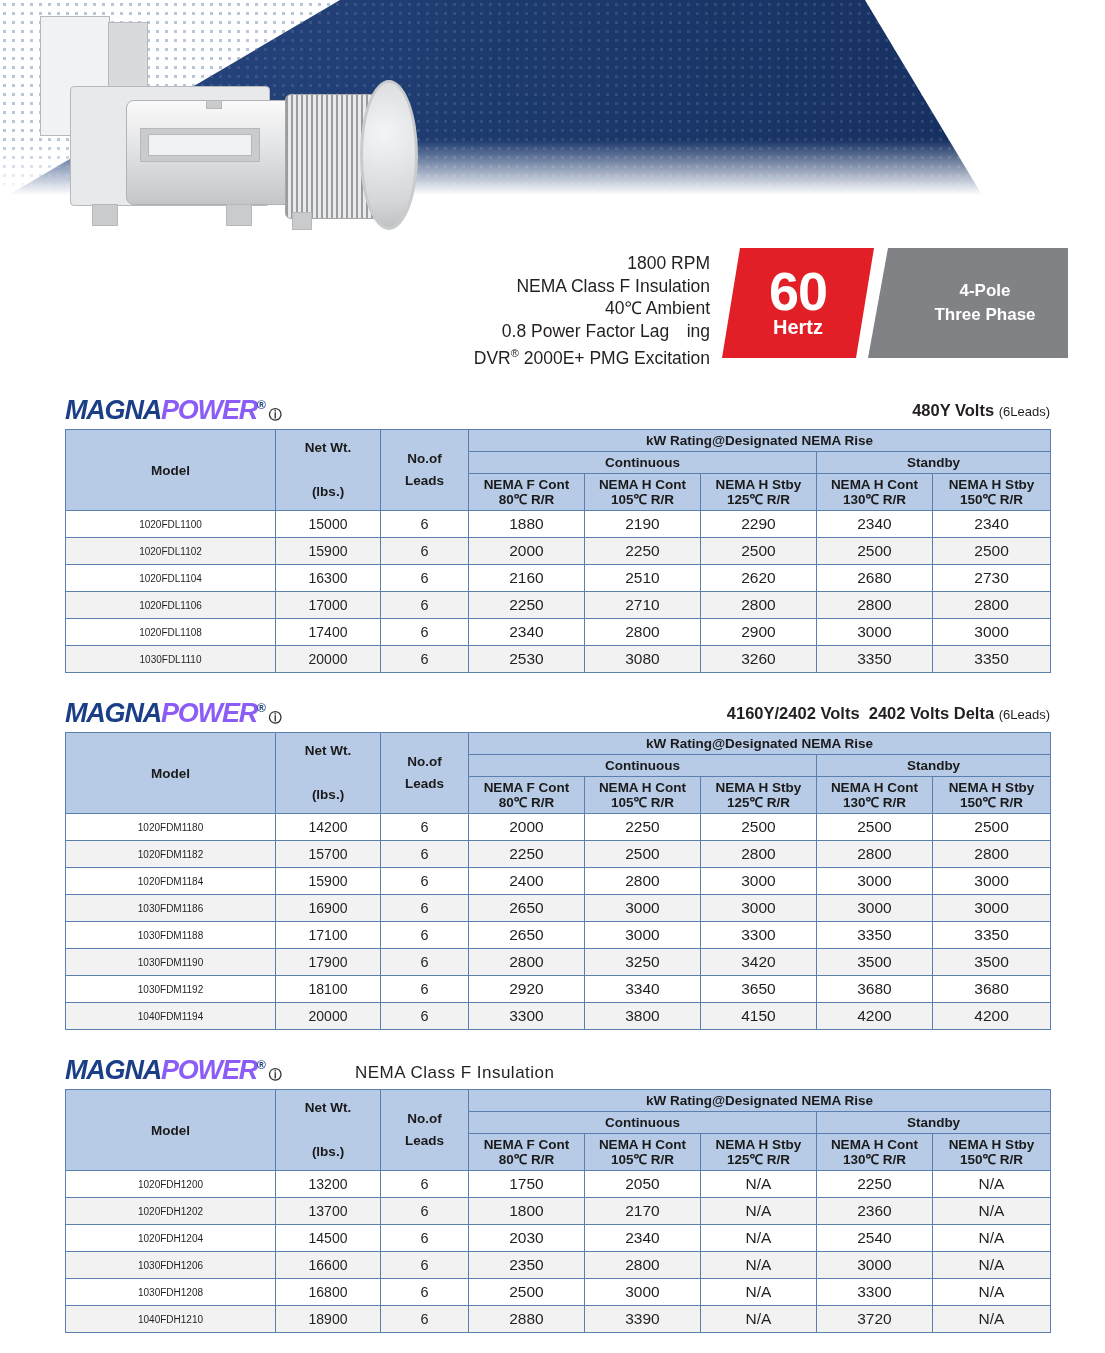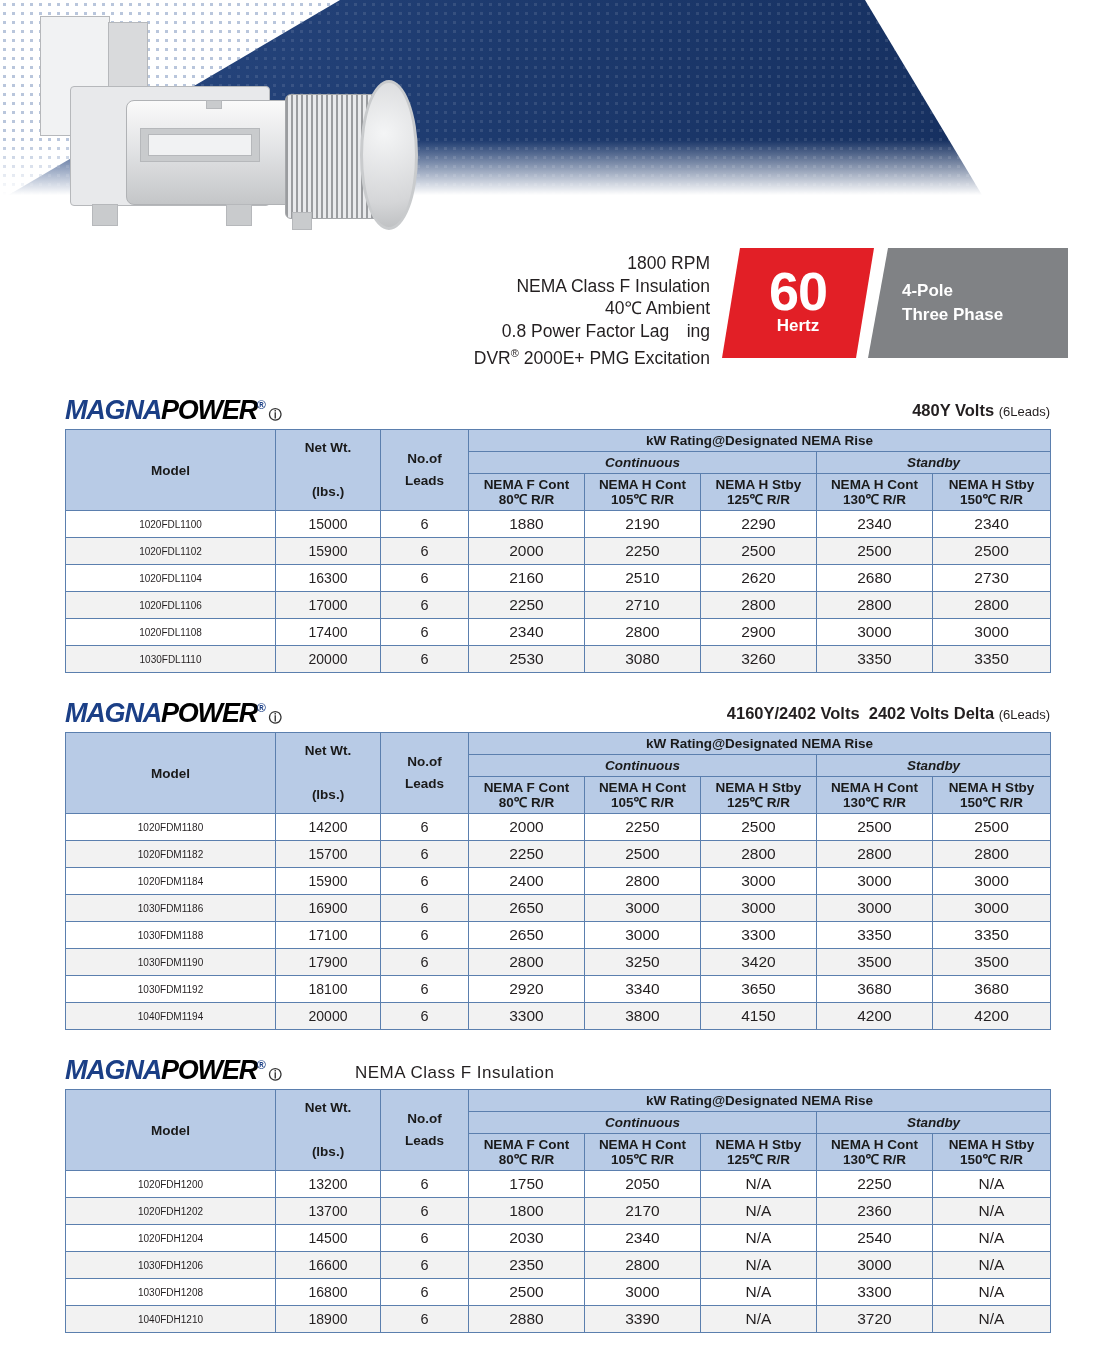--- a/index.html
+++ b/index.html
@@ -100,45 +100,46 @@
   .hz-badge {
     position: absolute;
     left: 722px; top: 248px;
     width: 152px; height: 110px;
     background: #e21f26;
     clip-path: polygon(18px 0, 152px 0, 134px 110px, 0 110px);
     color:#fff;
     text-align:center;
   }
   .hz-num { font-size: 54px; font-weight: bold; line-height: 62px; padding-top: 12px; letter-spacing: -1px;}
-  .hz-label { font-size: 17px; font-weight: bold; margin-top: -6px; }
+  .hz-label { font-size: 20px; font-weight: bold; margin-top: -6px; }
 
   .pole-badge {
     position: absolute;
     left: 868px; top: 248px;
     width: 200px; height: 110px;
     background: #808285;
     clip-path: polygon(20px 0, 200px 0, 200px 110px, 0 110px);
     color:#fff;
     display:flex; flex-direction:column; justify-content:center;
     padding-left: 34px;
+    align-items: center;
   }
   .pole-badge div { font-size: 17px; font-weight: bold; line-height: 24px; }
 
   
   .section { position: absolute; left: 65px; width: 985px; }
   .logo-row { position: relative; height: 34px; }
   .logo {
     position:absolute; left:0; top:0;
     font-size: 27px; font-weight: bold; letter-spacing: -1.2px;
     font-family: "Liberation Sans", sans-serif;
     white-space: nowrap;
   }
   .logo .magna { color:#1b3f86; font-style: italic; }
-  .logo .power { color:#000000; font-style: italic; }
+  .logo .power { color:#8b5cf6; font-style: italic; }
   .logo .reg { font-size: 12px; vertical-align: super; color:#1b3f86; font-style: normal;}
   .logo .circled { font-size: 13px; color:#333; margin-left:4px; }
   .mid-note {
     position:absolute; left: 290px; top: 8px;
     font-size: 17px; color:#231f20; letter-spacing: 0.5px;
   }
   .volts-title {
     position:absolute; right:0; top:6px;
     font-size: 16.5px; font-weight:bold; text-align:right; white-space:nowrap;
   }
@@ -159,21 +160,21 @@
     background: #b8cbe6;
     font-size: 13.5px;
     font-weight: bold;
     color: #1a1a1a;
     padding: 3px 2px;
   }
   th.model-h { font-size: 16px; margin-left: 17px; }
   th.netwt-h { font-size: 16px; line-height: 22px; }
   th.leads-h { font-size: 16px; line-height: 22px; }
   th.kw-h { font-size: 14.5px; font-weight: bold; }
-  th.sub-h { font-size: 14px; font-weight: bold; font-style: italic; }
+  th.sub-h { font-size: 14px; font-weight: bold; }
   th.col-h { font-size: 12.5px; line-height: 15px; font-weight:bold; }
 
   table.spec tbody td { height: 27px; background:#ffffff; }
   td.model { font-size: 10px; }
   td.netwt { font-size: 14px; }
   td.leads { font-size: 14.5px; }
   td.val   { font-size: 15.5px; }
   tbody tr:nth-child(even) td { background: #f2f2f2; }
 </style>
 </head>

